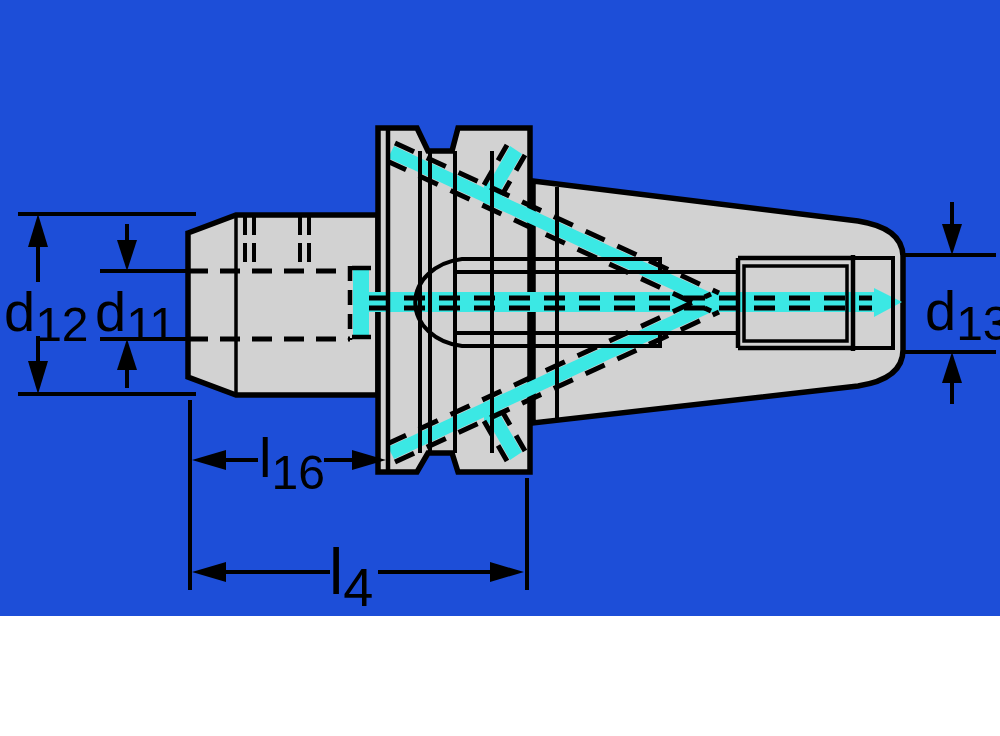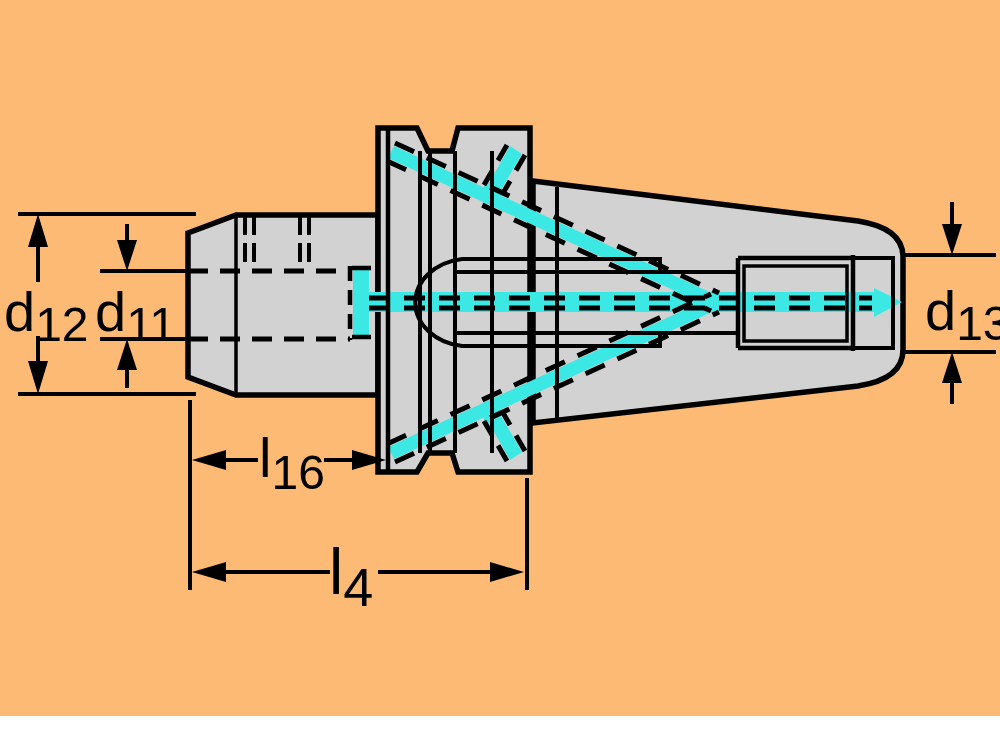--- a/index.html
+++ b/index.html
@@ -1,16 +1,16 @@
 <!DOCTYPE html>
 <html><head>
 <meta charset="utf-8">
 <style>
   html,body{margin:0;padding:0;background:#ffffff;}
-  .stage{position:relative;width:1000px;height:716px;background:#fdba74;overflow:hidden;}
+  .stage{position:relative;width:1000px;height:616px;background:#1d4ed8;overflow:hidden;}
   svg{display:block;font-family:"Liberation Sans", sans-serif;}
   .ln{fill:none;}
   .lbl{font-size:56px;fill:#000;}
   .lbl-big{font-size:64px;fill:#000;}
   .sub{font-size:48px;}
   .sub-big{font-size:54px;}
 </style>
 </head>
 <body>
 

